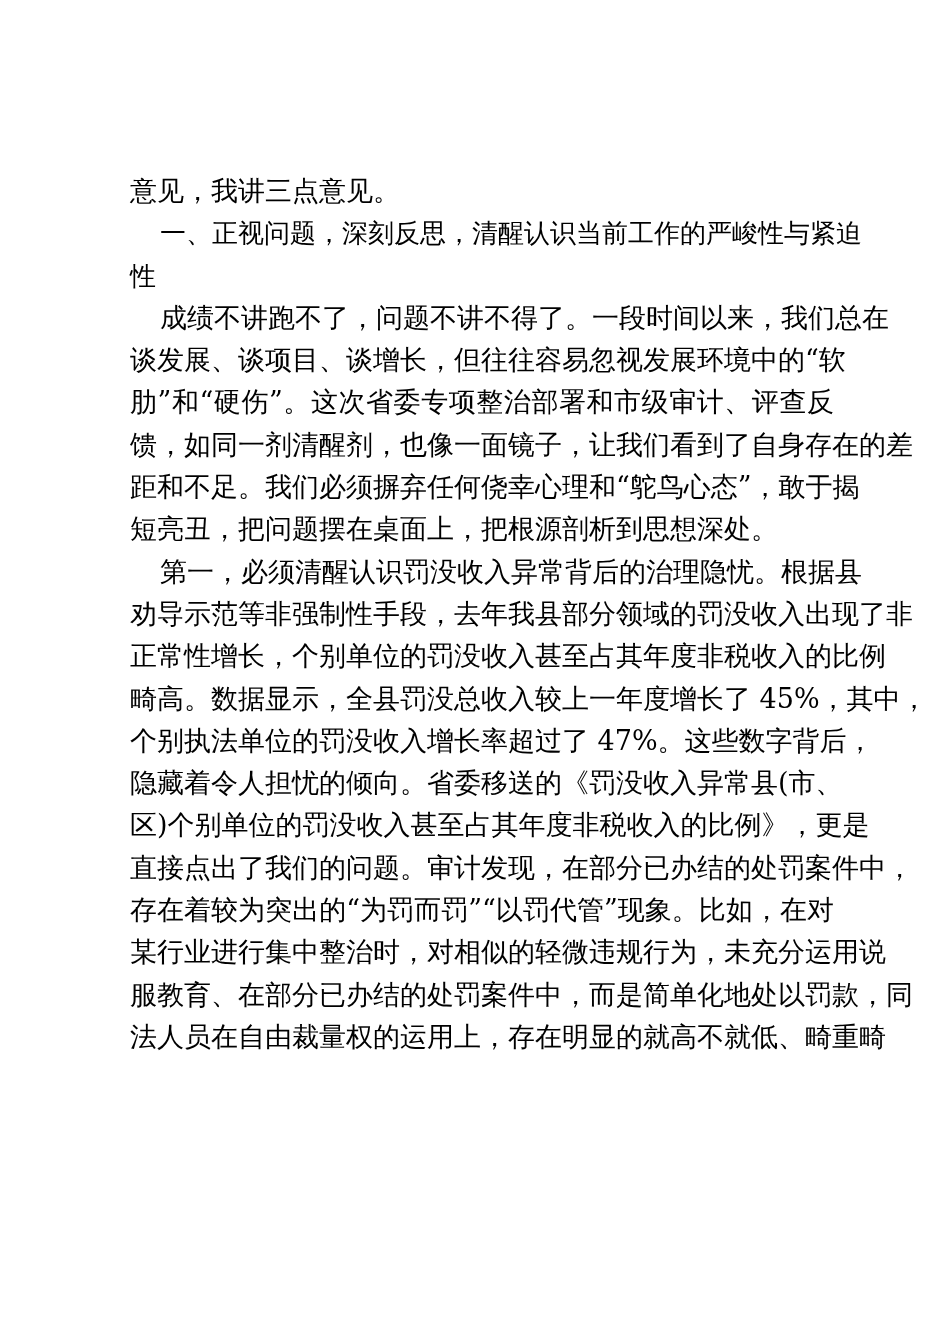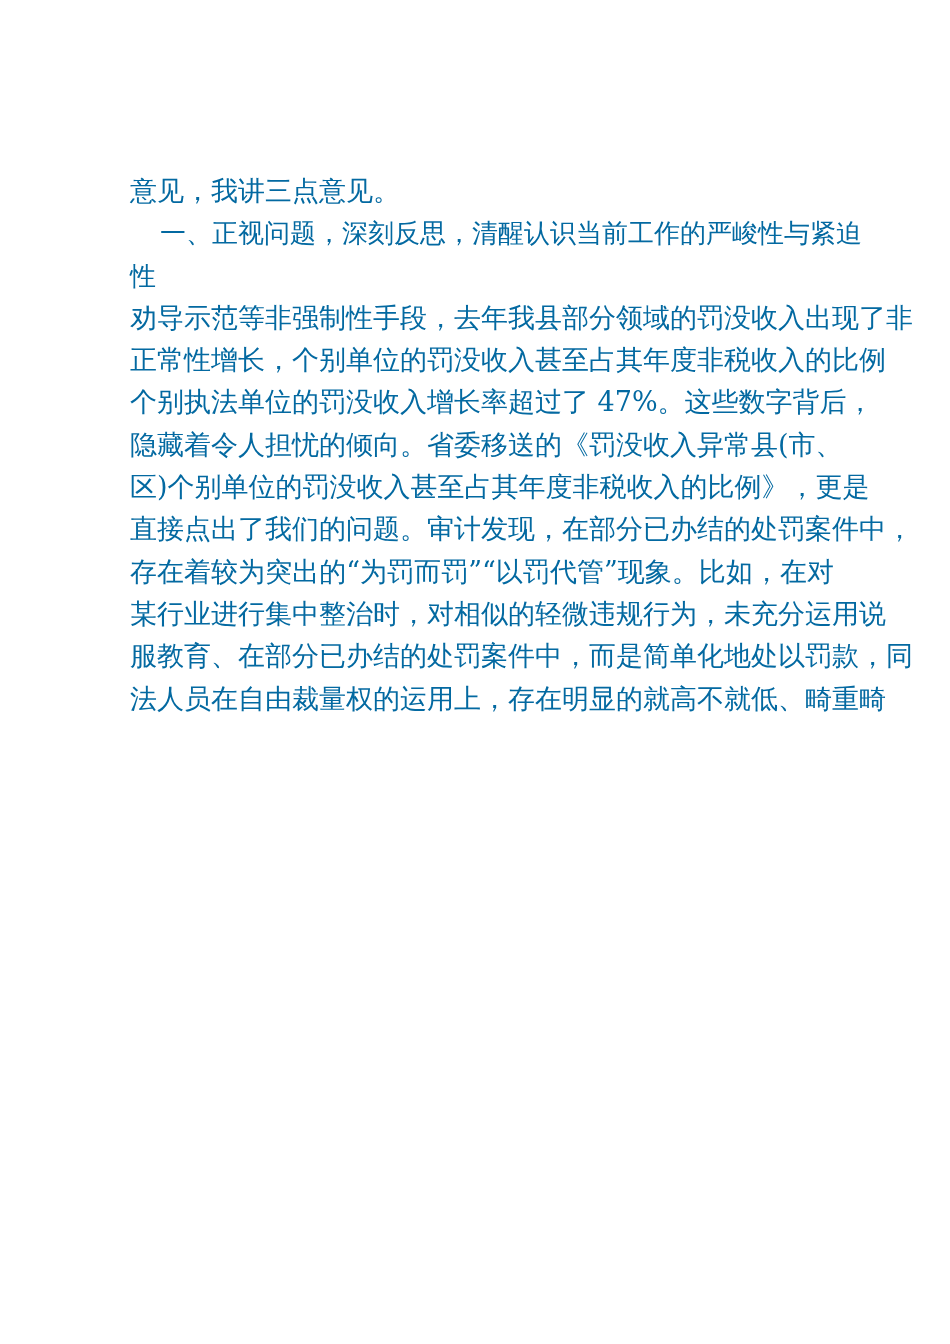--- a/index.html
+++ b/index.html
@@ -19,21 +19,21 @@
       top: 0;
       width: 950px;
       height: 1344px;
       background: #ffffff;
     }
     .text-block {
       position: absolute;
       left: 130px;
       top: 170px;
       width: 704px;
-      color: #0369a1;
+      color: #000000;
       font-family: "DejaVu Serif", "Liberation Serif", serif;
       font-size: 27px;
       line-height: 42.3px;
     }
     .line {
       display: block;
       white-space: nowrap;
       height: 42.3px;
       text-align: justify;
       text-align-last: justify;
@@ -59,24 +59,34 @@
 
     <div>
       <span class="line last">意见，我讲三点意见。</span>
     </div>
 
     <div>
       <span class="line heading indent">一、正视问题，深刻反思，清醒认识当前工作的严峻性与紧迫</span>
       <span class="line heading last">性</span>
     </div>
 
+    <div>
+      <span class="line indent">成绩不讲跑不了，问题不讲不得了。一段时间以来，我们总在</span>
+      <span class="line">谈发展、谈项目、谈增长，但往往容易忽视发展环境中的“软</span>
+      <span class="line">肋”和“硬伤”。这次省委专项整治部署和市级审计、评查反</span>
+      <span class="line">馈，如同一剂清醒剂，也像一面镜子，让我们看到了自身存在的差</span>
+      <span class="line">距和不足。我们必须摒弃任何侥幸心理和“鸵鸟心态”，敢于揭</span>
+      <span class="line last">短亮丑，把问题摆在桌面上，把根源剖析到思想深处。</span>
+    </div>
 
     <div>
+      <span class="line indent">第一，必须清醒认识罚没收入异常背后的治理隐忧。根据县</span>
       <span class="line">劝导示范等非强制性手段，去年我县部分领域的罚没收入出现了非</span>
       <span class="line">正常性增长，个别单位的罚没收入甚至占其年度非税收入的比例</span>
+      <span class="line">畸高。数据显示，全县罚没总收入较上一年度增长了 45%，其中，</span>
       <span class="line">个别执法单位的罚没收入增长率超过了 47%。这些数字背后，</span>
       <span class="line">隐藏着令人担忧的倾向。省委移送的《罚没收入异常县(市、</span>
       <span class="line">区)个别单位的罚没收入甚至占其年度非税收入的比例》，更是</span>
       <span class="line">直接点出了我们的问题。审计发现，在部分已办结的处罚案件中，</span>
       <span class="line">存在着较为突出的“为罚而罚”“以罚代管”现象。比如，在对</span>
       <span class="line">某行业进行集中整治时，对相似的轻微违规行为，未充分运用说</span>
       <span class="line">服教育、在部分已办结的处罚案件中，而是简单化地处以罚款，同</span>
       <span class="line">法人员在自由裁量权的运用上，存在明显的就高不就低、畸重畸</span>
     </div>
 

